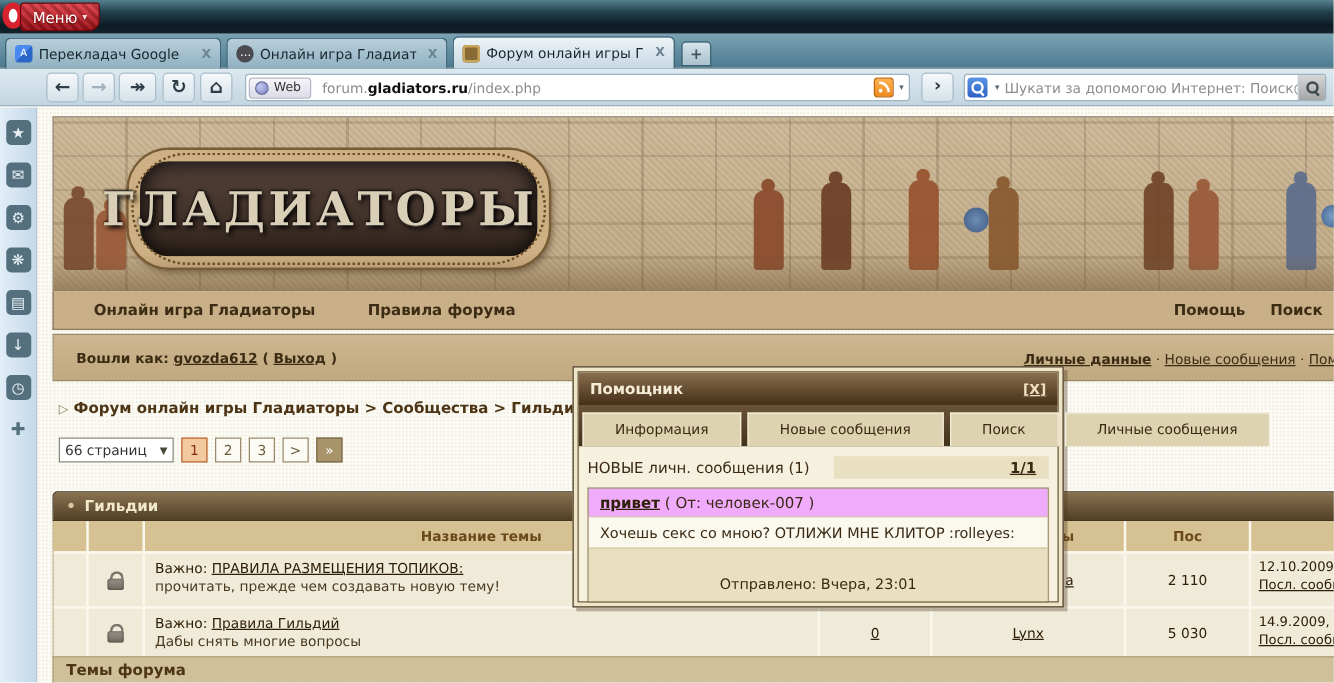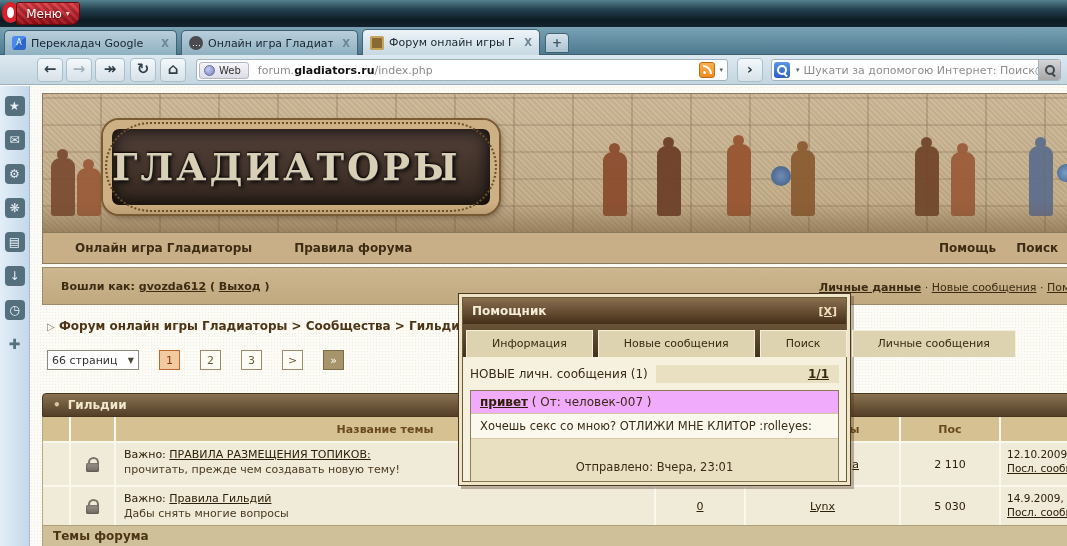--- a/index.html
+++ b/index.html
@@ -92,24 +92,24 @@
       repeating-linear-gradient(90deg, transparent 0 57px, rgba(96,76,52,.22) 57px 59px),
       repeating-linear-gradient(0deg, transparent 0 25px, rgba(96,76,52,.18) 25px 27px),
       repeating-linear-gradient(45deg, rgba(255,255,255,.05) 0 2px, rgba(0,0,0,.04) 2px 4px),
       linear-gradient(#cdb897,#bfa883); }
   .banner::after { content:""; position:absolute; left:0; right:0; bottom:0; height:30px;
     background:linear-gradient(rgba(120,92,58,0), rgba(110,84,52,.45)); }
   .fig { position:absolute; bottom:16px; width:24px; border-radius:9px 9px 3px 3px; opacity:.92; }
   .fig::before { content:""; position:absolute; top:-9px; left:6px; width:11px; height:11px;
     border-radius:50%; background:inherit; }
   .shield { position:absolute; border-radius:50%; }
-  .plaque { position:absolute; left:60px; top:26px; width:396px; height:94px; border:9px solid #cdb083;
-    border-radius:16px; background:linear-gradient(#54423a,#33261e);
+  .plaque { position:absolute; left:60px; top:26px; width:336px; height:94px; border:9px solid #cdb083;
+    border-radius:32px; background:linear-gradient(#54423a,#33261e);
     box-shadow:0 0 0 2px #7a5c34, inset 0 0 18px #000, 2px 3px 6px rgba(40,25,10,.5);
-    display:flex; align-items:center; justify-content:flex-start; }
+    display:flex; align-items:center; justify-content:flex-end; }
   .plaque::before { content:""; position:absolute; inset:-7px; border:2px dotted #6b4f28; border-radius:48px; }
   .logo-text { font-family:"DejaVu Serif", serif; font-weight:bold; font-size:37px; letter-spacing:3px;
     color:#d9cfb6; text-shadow:0 -1px 2px #000, 0 1px 0 rgba(255,255,255,.25), 2px 2px 4px #000; }
 
   .navbar { position:absolute; top:140px; left:0; width:1100px; height:31px; background:#c9af88;
     border:1px solid #8a7a5e; border-top:none; font-size:12px; font-weight:bold; color:#3c2c14; }
   .navbar a, .userbar a, .bc, .topic-link, .mini-link { color:inherit; text-decoration:none; }
   .nav-left { position:absolute; left:32px; top:8px; display:flex; gap:42px; white-space:nowrap; }
   .nav-right { position:absolute; left:896px; top:8px; display:flex; gap:20px; white-space:nowrap; }
 
@@ -117,21 +117,21 @@
     background:linear-gradient(#cdb790,#c0a87f); border:1px solid #9a8a6a; font-size:11px; color:#3c2c14; }
   .login-line { position:absolute; left:18px; top:12px; font-weight:bold; white-space:nowrap; }
   .login-line .lnk { text-decoration:underline; }
   .user-links { position:absolute; left:776px; top:13px; white-space:nowrap; }
   .user-links .lnk { text-decoration:underline; }
   .user-links .b { font-weight:bold; }
 
   .breadcrumb { position:absolute; top:226px; left:5px; font-size:12px; font-weight:bold; color:#4c3414; white-space:nowrap; }
   .bc-arrow { color:#8a7a5e; font-size:10px; }
 
-  .pager-row { position:absolute; top:257px; left:5px; display:flex; align-items:center; gap:20px; }
+  .pager-row { position:absolute; top:257px; left:5px; display:flex; align-items:center; gap:6px; }
   .pages-select { width:92px; height:20px; border:1px solid #8a8a7a; background:#fff; font-size:11px;
     color:#333; display:flex; align-items:center; padding:0 4px; }
   .pages-select .sel-caret { margin-left:auto; font-size:8px; color:#4a4a3a; }
   .pg { width:21px; height:20px; border:1px solid #9a8a6a; background:#fdfcf4; font-size:11px; color:#6a5a3a;
     display:flex; align-items:center; justify-content:center; }
   .pg.current { background:#f3c9a0; border-color:#b86830; color:#8a3010; }
   .pg.last { background:#a8946a; border-color:#7a6a4a; color:#fff; }
 
   .section-head { position:absolute; top:300px; left:0; width:1100px; height:24px;
     background:linear-gradient(#8a7252,#523f26); border:1px solid #46361e; border-radius:4px 4px 0 0;
@@ -166,21 +166,21 @@
     background:#efe6c8; border:1px solid #4a3824; padding:3px; box-shadow:3px 3px 0 rgba(74,55,28,.35); }
   .popup-inner { border:1px solid #6a5a3a; height:100%; background:#f6f1de; display:flex; flex-direction:column; }
   .p-title { height:26px; background:linear-gradient(#8a6f50,#452f18); display:flex; align-items:center;
     padding:0 9px; color:#f6edd8; font-weight:bold; font-size:12px; flex:none; }
   .p-close { margin-left:auto; color:#f0e0c0; font-weight:bold; font-size:11px; }
   .p-tabs { background:linear-gradient(#6a5438,#42311c); padding:6px 3px 0 3px; display:flex; gap:5px; flex:none; }
   .p-tab { background:#ddd3b0; border:1px solid #f4eeda; border-bottom:none; font-size:11px; color:#3a2a14;
     padding:6px 25px 7px; white-space:nowrap;text-align:right; }
   .p-body { padding:8px 7px 6px; font-size:12px; color:#3a2a14; flex:1; }
   .p-msghead { display:flex; align-items:center; }
-  .p-msghead-label { white-space:nowrap; padding-right:8px; }
+  .p-msghead-label { white-space:nowrap; padding-right:19px; }
   .p-pagerbox { flex:1; background:#e9e0c2; text-align:right; padding:2px 10px; }
   .p-pager { font-weight:bold; text-decoration:underline; color:#3a2a14; }
   .p-msgbox { margin-top:7px; border:1px solid #8a7a56; }
   .p-subject { background:#f0abfc; padding:4px 9px; border-bottom:1px solid #d4c8a2; }
   .p-subject .subj { font-weight:bold; text-decoration:underline; color:#2e2008; }
   .p-quote { background:#fbf8ee; padding:5px 9px; font-size:11.5px; }
   .p-info { background:#e9e0c2; padding:4px 14px 6px; text-align:center; font-size:11.5px; line-height:16px;
     border-top:1px solid #d4c8a2; }
 </style>
 </head>

